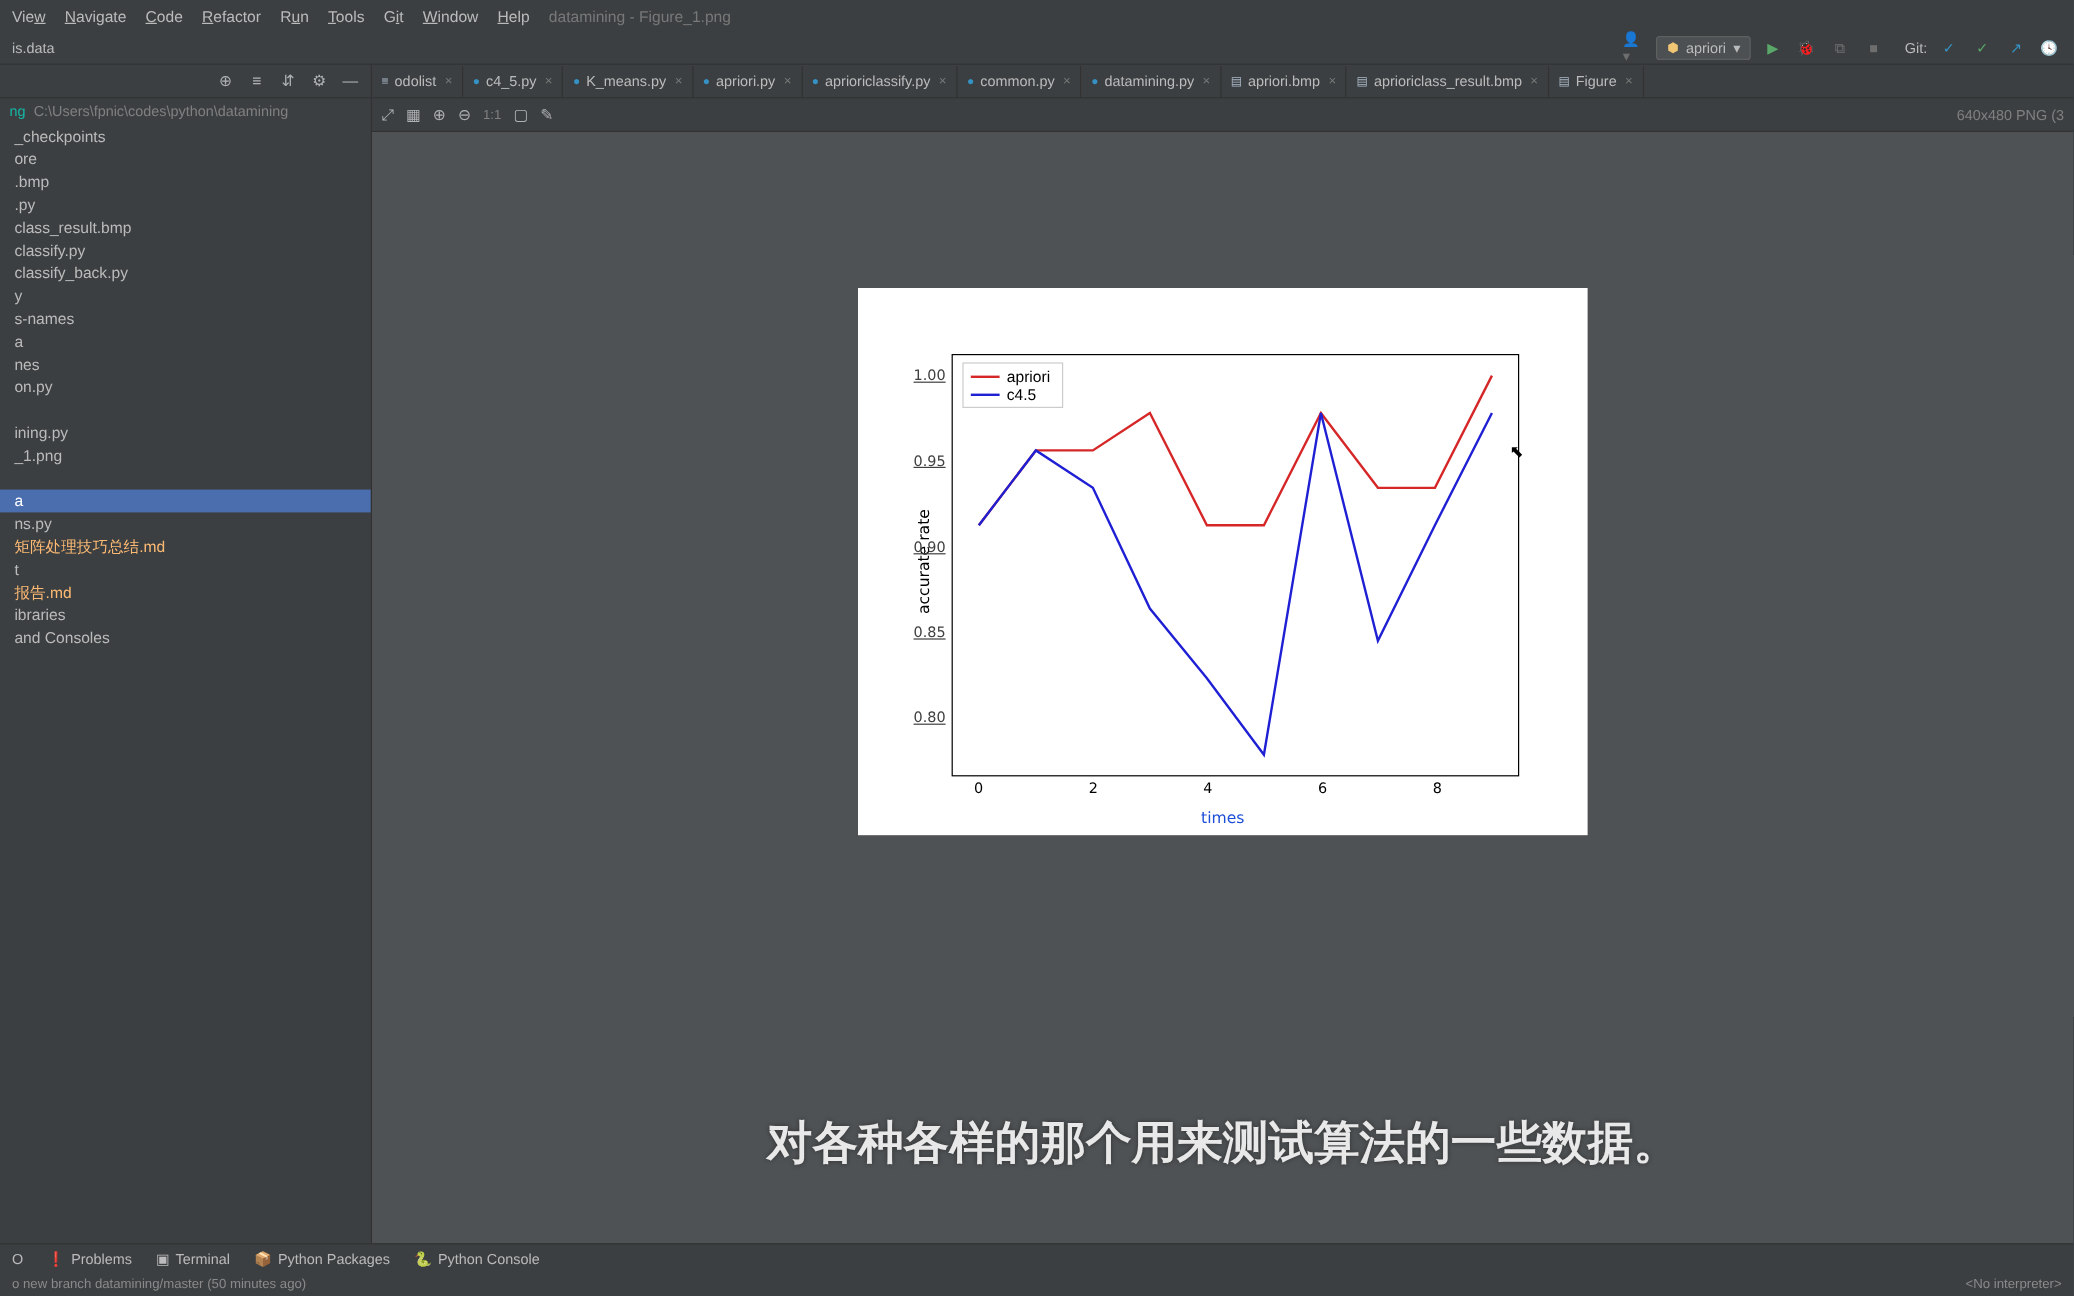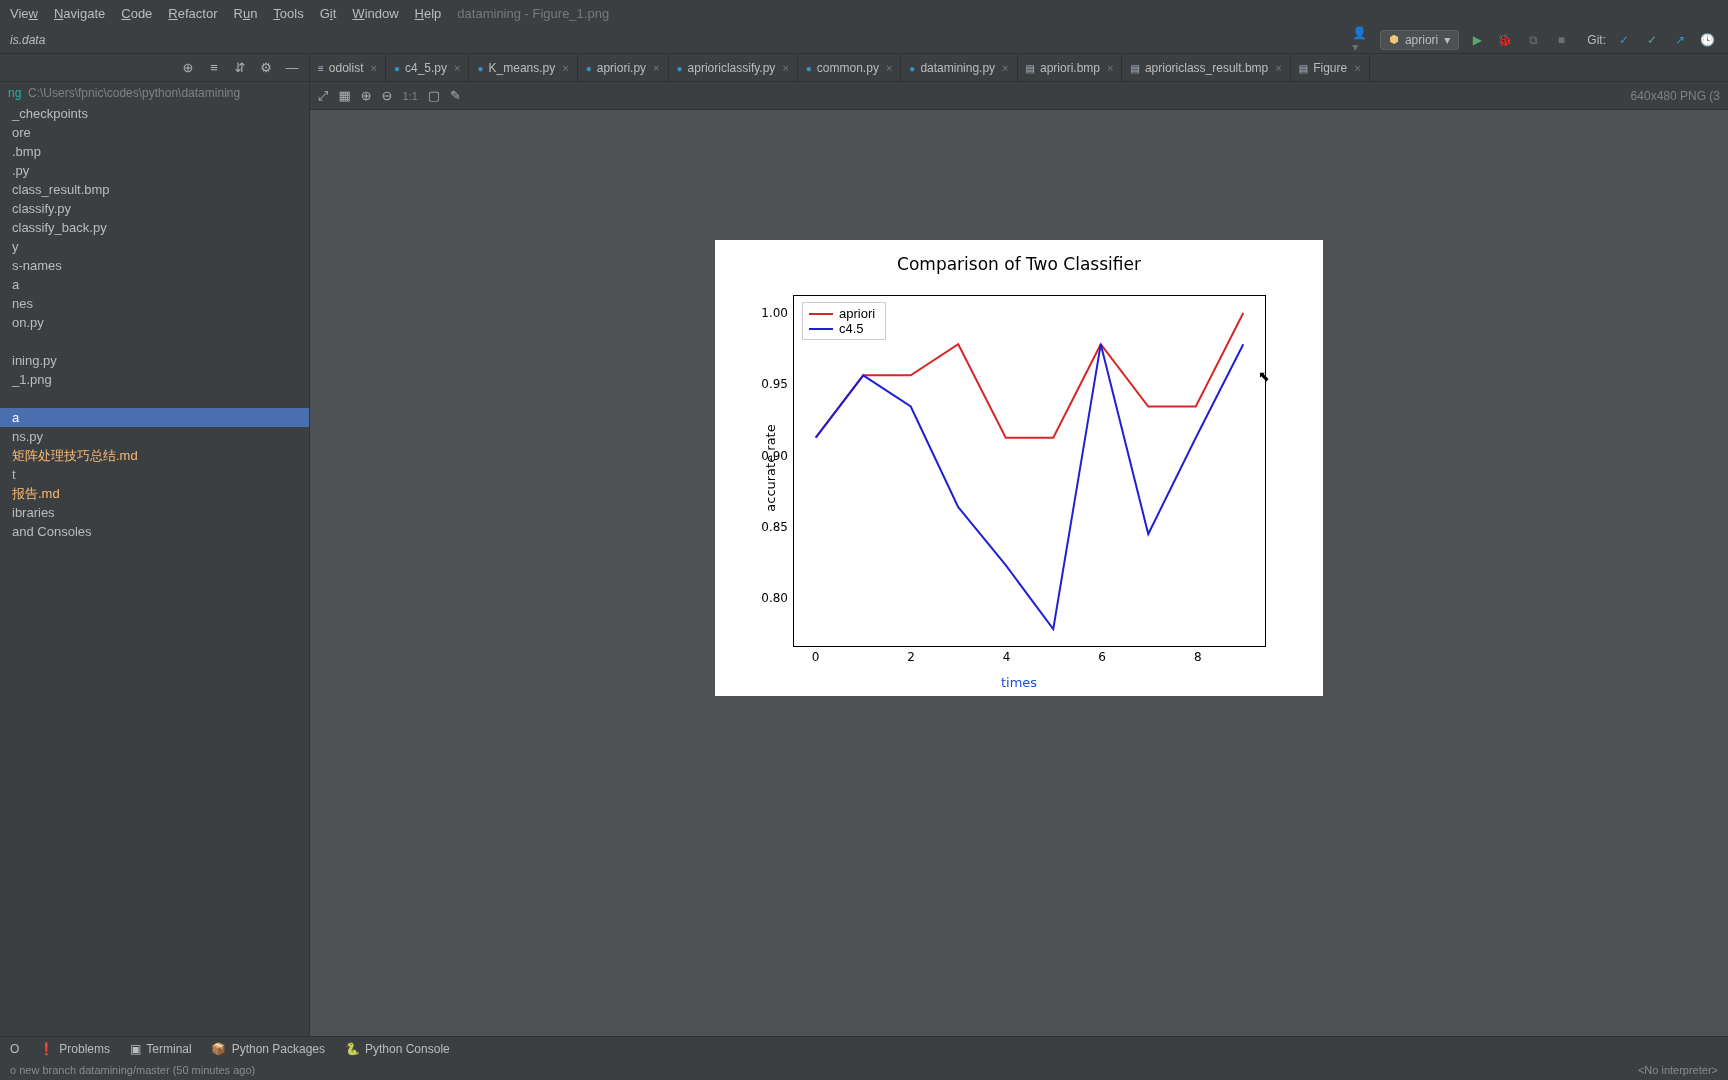--- a/index.html
+++ b/index.html
@@ -6,21 +6,21 @@
   body { background: #3c3f41; color: #bbbbbb; width: 1728px; height: 1080px; overflow: hidden; position: relative; }
   
   
   .menubar { height: 26px; background: #3c3f41; display: flex; align-items: center; padding: 0 10px; font-size: 13px; }
   .menubar .menu-item { margin-right: 16px; cursor: pointer; }
   .menubar .menu-item .u { text-decoration: underline; }
   .window-title { color: #787878; font-size: 13px; }
   
   
   .breadcrumb-row { height: 28px; background: #3c3f41; border-bottom: 1px solid #323232; display: flex; align-items: center; padding: 0 10px; font-size: 12px; color: #bbbbbb; justify-content: space-between; }
-  .breadcrumb-left { display: flex; align-items: flex-end; font-style: italic; }
+  .breadcrumb-left { display: flex; align-items: flex-end; }
   .breadcrumb-right { display: flex; align-items: center; gap: 8px; }
   .run-config { background: #4c5052; border: 1px solid #5e6060; border-radius: 3px; padding: 2px 8px; display: flex; align-items: center; gap: 6px; font-size: 12px; }
   .run-config .py-icon { color: #f0c674; font-size: 11px; }
   .icon-btn { width: 20px; height: 20px; display: flex; align-items: center; justify-content: center; cursor: pointer; }
   .play-icon { color: #59a869; }
   .bug-icon { color: #59a869; }
   .gray-icon { color: #6e6e6e; }
   .git-label { font-size: 12px; margin-left: 8px; color: #bbbbbb; }
   .git-check { color: #3592c4; }
   .git-ok { color: #59a869; }
@@ -55,21 +55,21 @@
   .image-info { color: #808080; font-size: 12px; }
   
   .image-viewport { flex: 1; background: #4f5254; display: flex; align-items: flex-start; justify-content: center; padding-top: 130px; position: relative; }
   .chart-container { width: 608px; height: 456px; background: #ffffff; position: relative; }
   
   
   .chart-title { text-align: center; font-size: 17px; color: #000; padding-top: 14px; font-family: "DejaVu Sans", Arial, sans-serif; }
   .chart-area { position: absolute; left: 78px; top: 55px; width: 473px; height: 352px; border: 1px solid #000; }
   .ylabel { position: absolute; left: 12px; top: 50%; transform: translateY(-50%) rotate(-90deg); font-size: 13px; color: #000; transform-origin: center; font-family: "DejaVu Sans", Arial, sans-serif; }
   .xlabel { position: absolute; bottom: 6px; left: 50%; transform: translateX(-50%); font-size: 13px; color: #1d4ed8; font-family: "DejaVu Sans", Arial, sans-serif; }
-  .ytick { position: absolute; right: 100%; margin-right: 6px; font-size: 12px; color: #000000; transform: translateY(-50%); font-family: "DejaVu Sans", Arial, sans-serif; }
+  .ytick { position: absolute; right: 100%; margin-right: 6px; font-size: 12px; color: #404040; transform: translateY(-50%); font-family: "DejaVu Sans", Arial, sans-serif; text-decoration: underline; }
   .xtick { position: absolute; top: 100%; margin-top: 4px; font-size: 12px; color: #000; transform: translateX(-50%); font-family: "DejaVu Sans", Arial, sans-serif; }
   .legend { position: absolute; left: 8px; top: 6px; background: #fff; border: 1px solid #cccccc; padding: 3px 10px 3px 6px; font-size: 13px; font-family: "DejaVu Sans", Arial, sans-serif; }
   .legend-row { display: flex; align-items: center; gap: 6px; color: #000; }
   .legend-line { width: 24px; height: 2px; }
   
   
   .subtitle-overlay { position: absolute; left: 50%; transform: translateX(-50%); bottom: 60px; font-size: 38px; font-weight: bold; color: #e8e8e8; text-shadow: 0 0 4px rgba(0,0,0,0.4); white-space: nowrap; }
   
   
   .bottom-bar { position: absolute; bottom: 20px; left: 0; right: 0; height: 24px; background: #3c3f41; border-top: 1px solid #323232; display: flex; align-items: center; padding: 0 10px; font-size: 12px; gap: 20px; }
@@ -222,21 +222,20 @@
         <span class="it-icon">⊕</span>
         <span class="it-icon">⊖</span>
         <span class="it-text">1:1</span>
         <span class="it-icon">▢</span>
         <span class="it-icon">✎</span>
       </div>
       <span class="image-info">640x480 PNG (3</span>
     </div>
     <div class="image-viewport">
       <div class="chart-container">
-        <div class="chart-title">Comparison of Two Classifier</div>
         <div class="ylabel">accurate rate</div>
         <div class="xlabel">times</div>
         <div class="chart-area" id="chart-area">
           <svg class="line-chart" id="line-chart" viewBox="0 0 473 352">
               <polyline points="21.500000000000004,142.51012145748984 69.27777777777779,79.80566801619443 117.05555555555559,79.80566801619443 164.83333333333337,48.45344129554661 212.61111111111114,142.51012145748984 260.3888888888889,142.51012145748984 308.1666666666667,48.45344129554661 355.94444444444446,111.15789473684205 403.72222222222223,111.15789473684205 451.5,17.10121457489879" fill="none" stroke="#d62728" stroke-width="2"></polyline>
               <polyline points="21.500000000000004,142.51012145748984 69.27777777777779,79.80566801619443 117.05555555555559,111.15789473684205 164.83333333333337,212.34008097165994 212.61111111111114,270.76923076923083 260.3888888888889,334.8987854251012 308.1666666666667,48.45344129554661 355.94444444444446,239.41700404858307 403.72222222222223,142.51012145748984 451.5,48.45344129554661" fill="none" stroke="#1f1fd4" stroke-width="2"></polyline>
             </svg>
           <div class="legend">
             <div class="legend-row">
               <span class="legend-line" style="background:#d62728"></span>
@@ -253,20 +252,21 @@
             <span class="ytick" style="top: 88.3563px;">0.95</span>
             <span class="ytick" style="top: 17.1012px;">1.00</span>
             <span class="xtick" style="left: 21.5px;">0</span>
             <span class="xtick" style="left: 117.056px;">2</span>
             <span class="xtick" style="left: 212.611px;">4</span>
             <span class="xtick" style="left: 308.167px;">6</span>
             <span class="xtick" style="left: 403.722px;">8</span>
           </div>
       </div>
       <div class="cursor-arrow">⬉</div>
+      <div class="subtitle-overlay">对各种各样的那个用来测试算法的一些数据。</div>
     </div>
   </div>
 </div>
 
 <div class="bottom-bar">
   <span class="bb-item">
       <span>O</span>
     </span>
   <span class="bb-item">❗<span>Problems</span></span>
   <span class="bb-item">▣ <span>Terminal</span></span>

